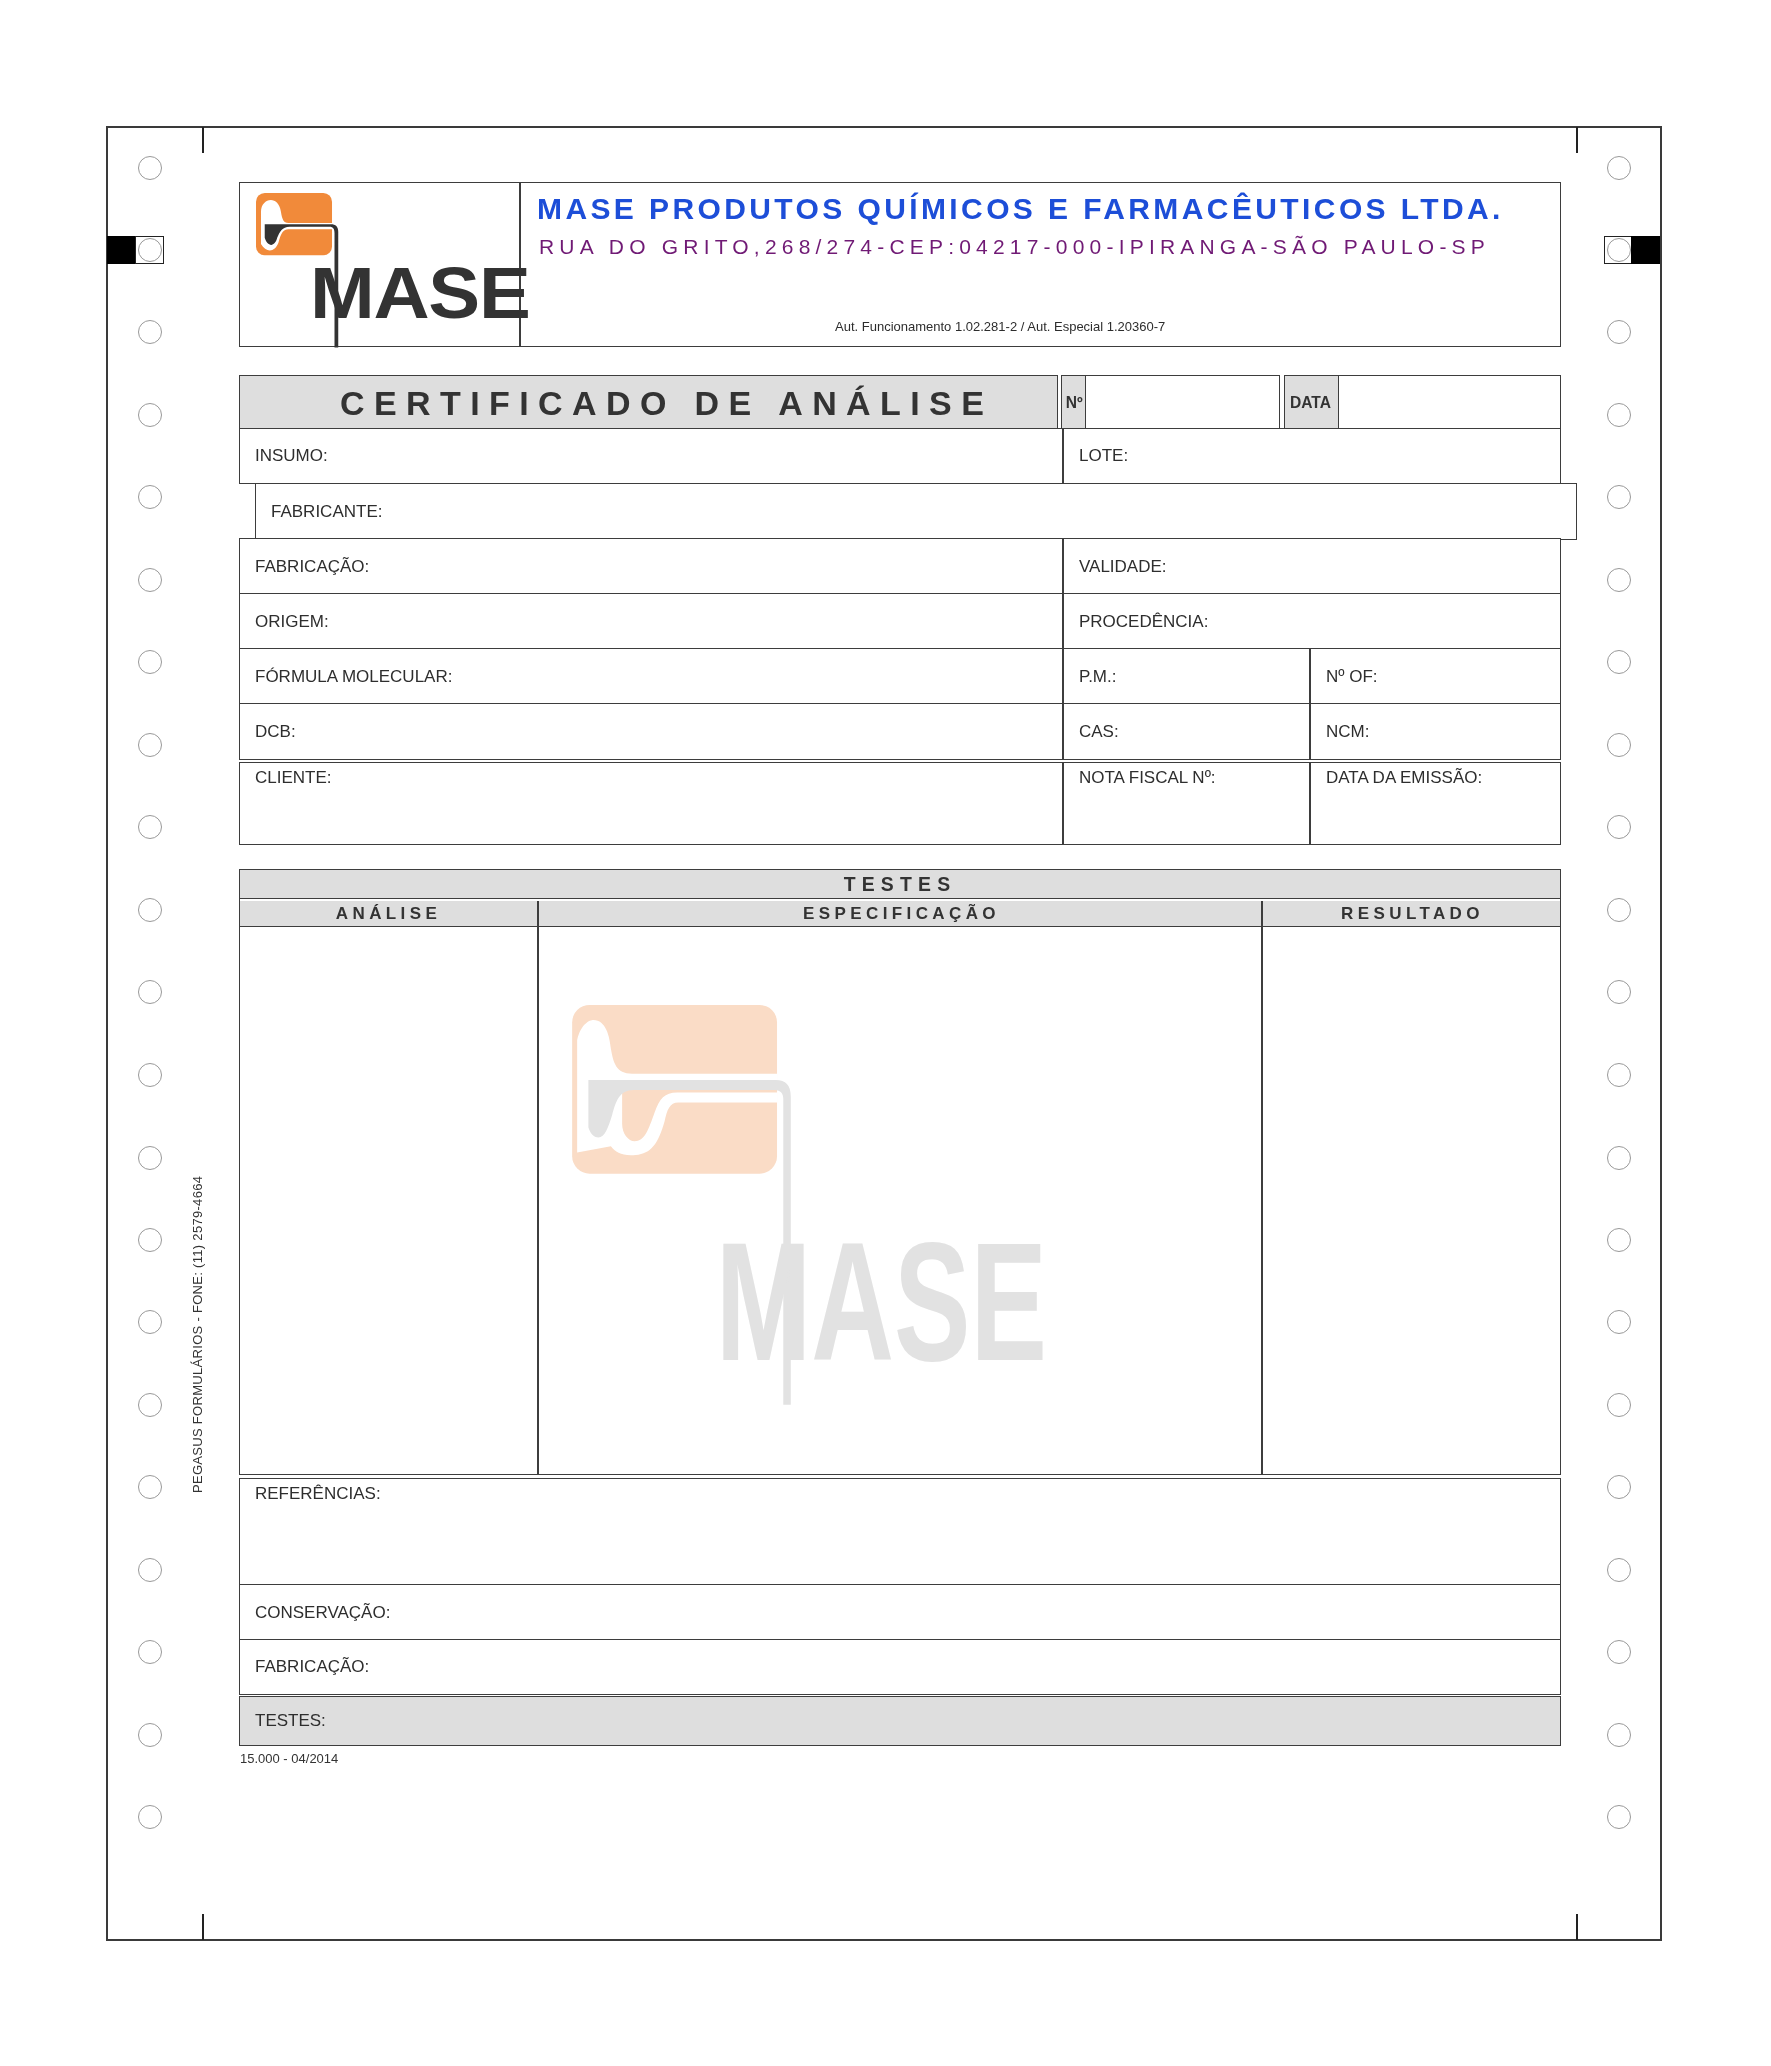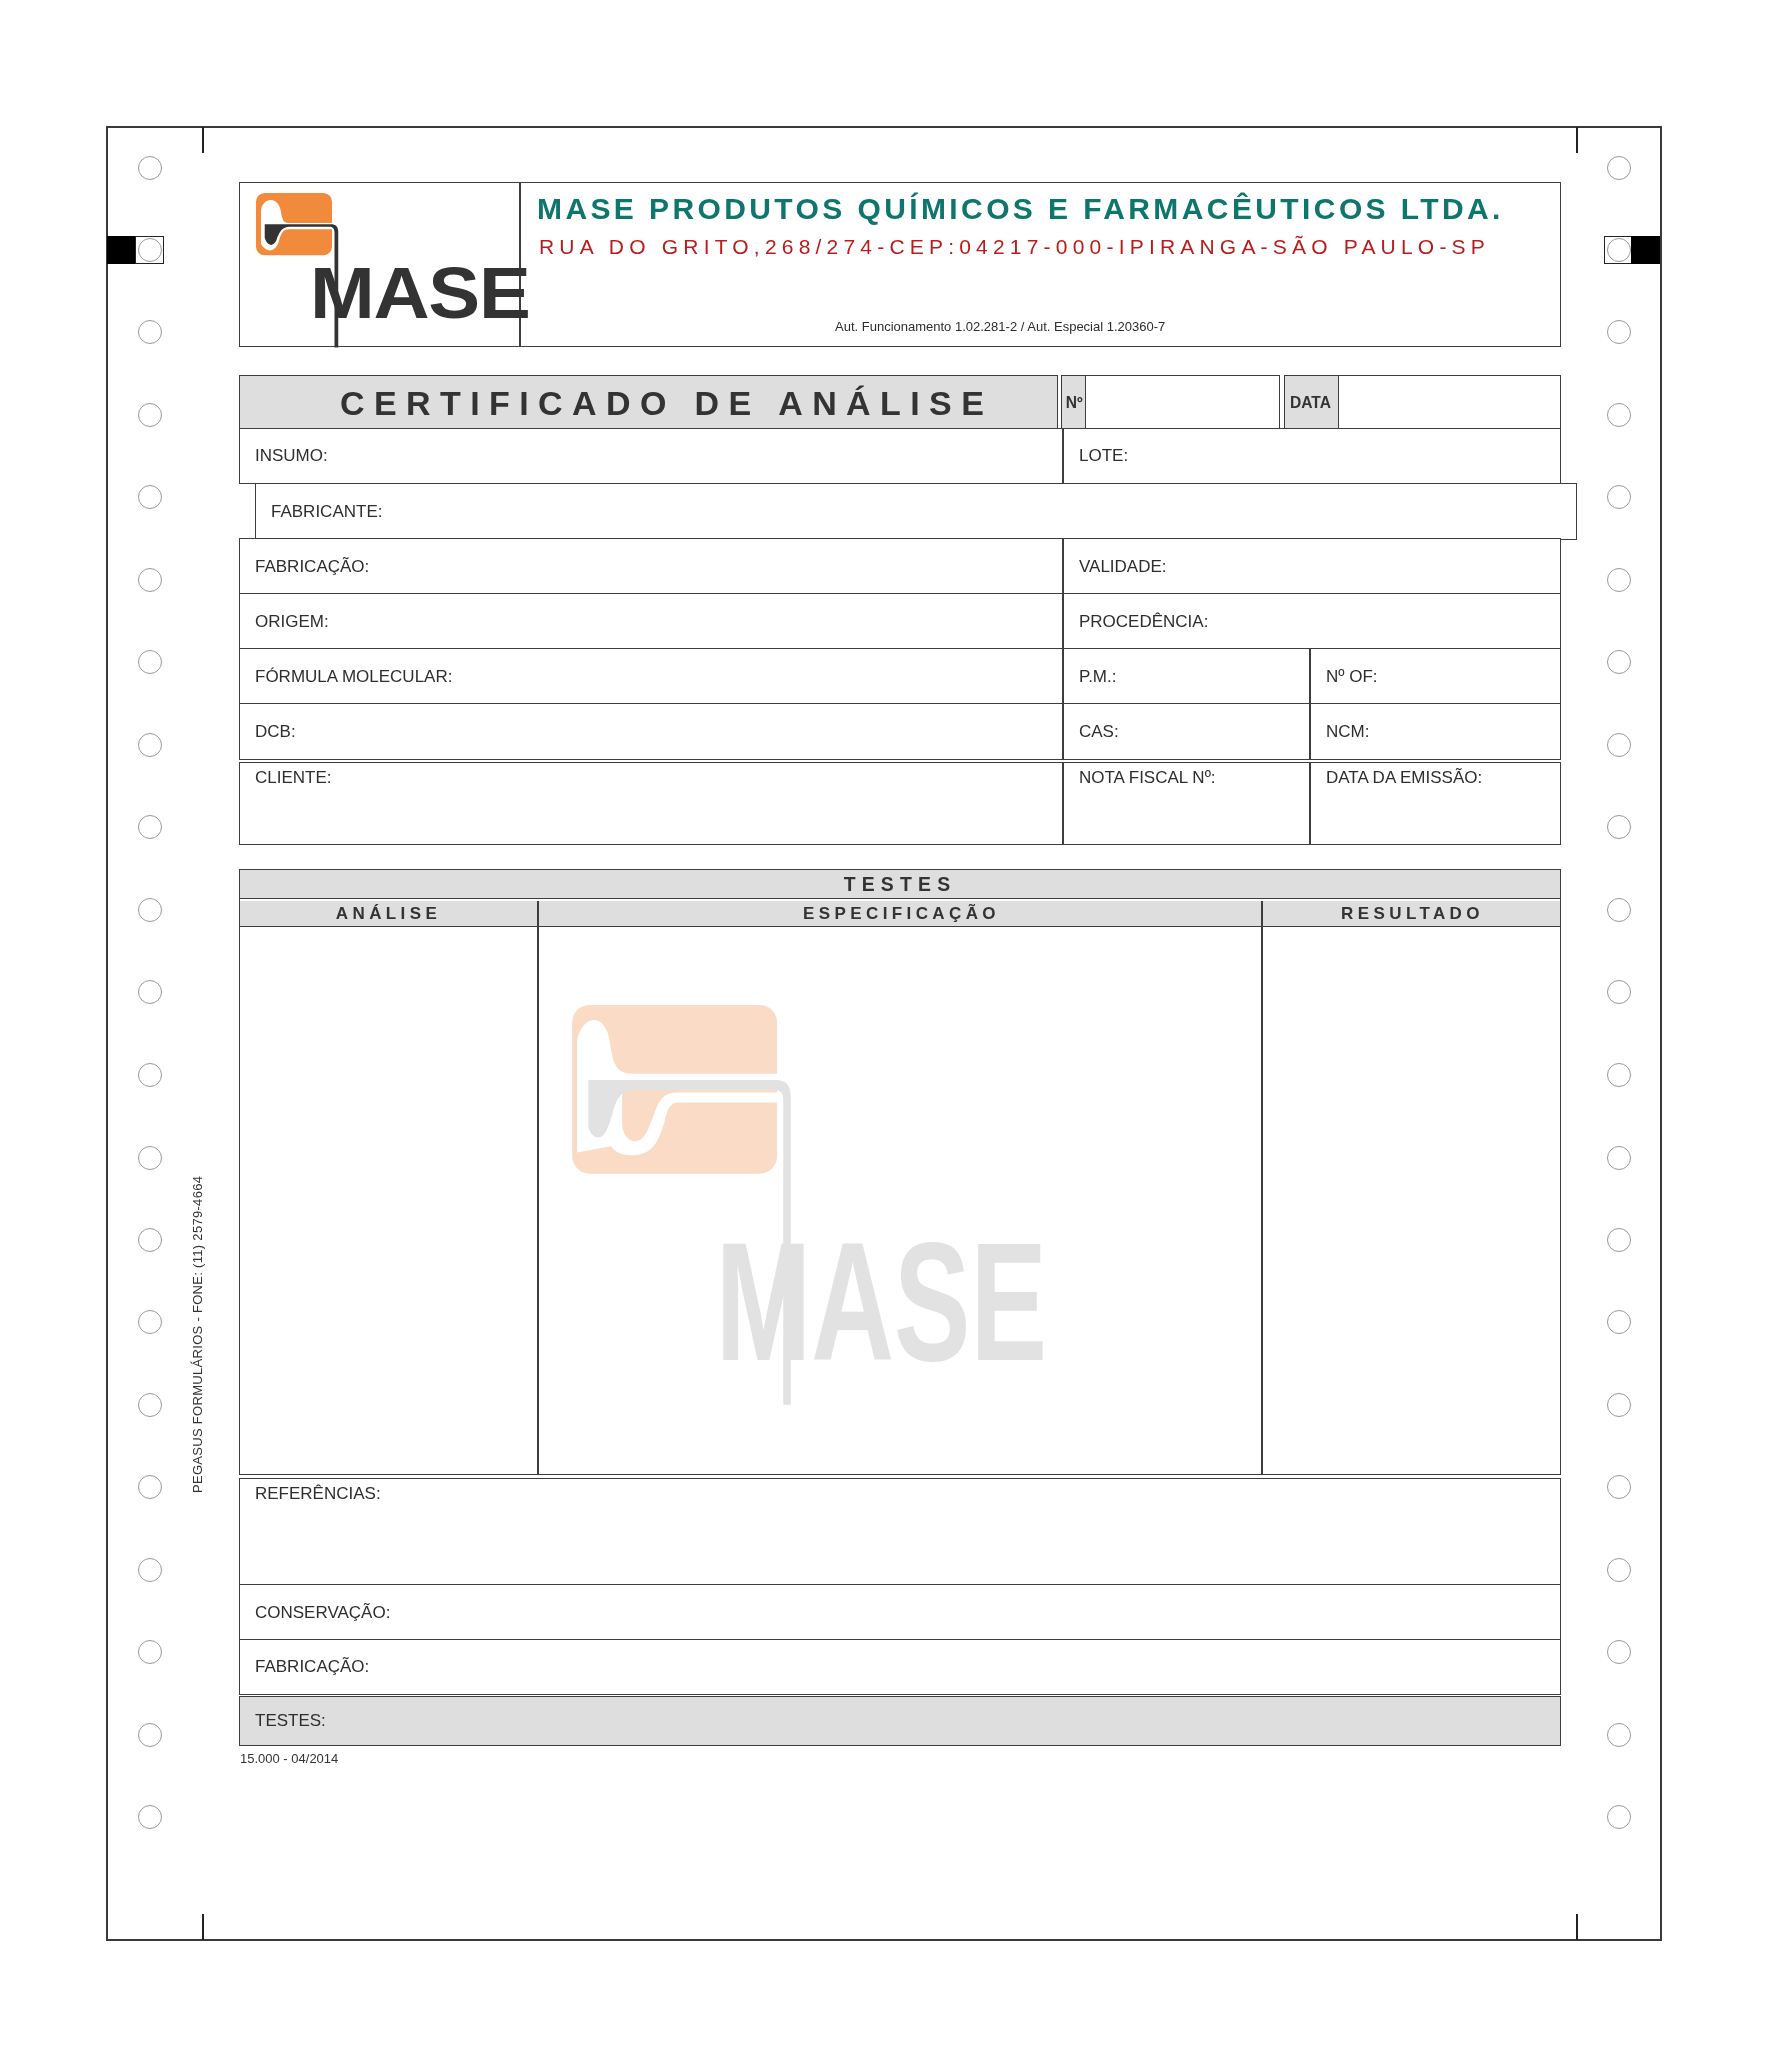--- a/index.html
+++ b/index.html
@@ -12,22 +12,22 @@
   .black-tab { width:29px; height:27.5px; background:#000; }
   .side-text { font-size:13px; color:#333; transform:rotate(-90deg); transform-origin:left top; white-space:nowrap; letter-spacing:0.3px; }
 
   .box { border:1.9px solid #3d3d3d; background:#fff; }
   .grey { background:#dedede; }
   .lbl { font-size:17px; color:#2e2e2e; position:absolute; left:15px; white-space:nowrap; }
   .lbl-mid { top:50%; transform:translateY(-50%); }
   .lbl-top { top:5px; }
   .vline { position:absolute; top:0; bottom:0; width:1.9px; background:#3d3d3d; }
 
-  .h-company { font-size:30px; font-weight:bold; letter-spacing:3.4px; color:#0f766e; white-space:nowrap; }
-  .h-address { font-size:21px; letter-spacing:5.2px; color:#b91c1c; white-space:nowrap; }
+  .h-company { font-size:30px; font-weight:bold; letter-spacing:3.4px; color:#1d4ed8; white-space:nowrap; }
+  .h-address { font-size:21px; letter-spacing:5.2px; color:#701a75; white-space:nowrap; }
   .h-phone { font-size:22px; font-weight:bold; color:#2d2d2d; white-space:nowrap; }
   .h-site { font-size:19px; color:#2d2d2d; white-space:nowrap; }
   .h-aut { font-size:13px; color:#2d2d2d; white-space:nowrap; }
 
   .cert-title { font-size:34px; font-weight:bold; letter-spacing:9.4px; color:#333; white-space:nowrap; }
   .small-bold { font-size:15.6px; font-weight:bold; color:#333; }
   .th { font-size:17px; font-weight:bold; letter-spacing:4.4px; color:#333; white-space:nowrap; text-align:center; }
   .footer-code { font-size:13px; color:#333; }
 </style>
 </head>

